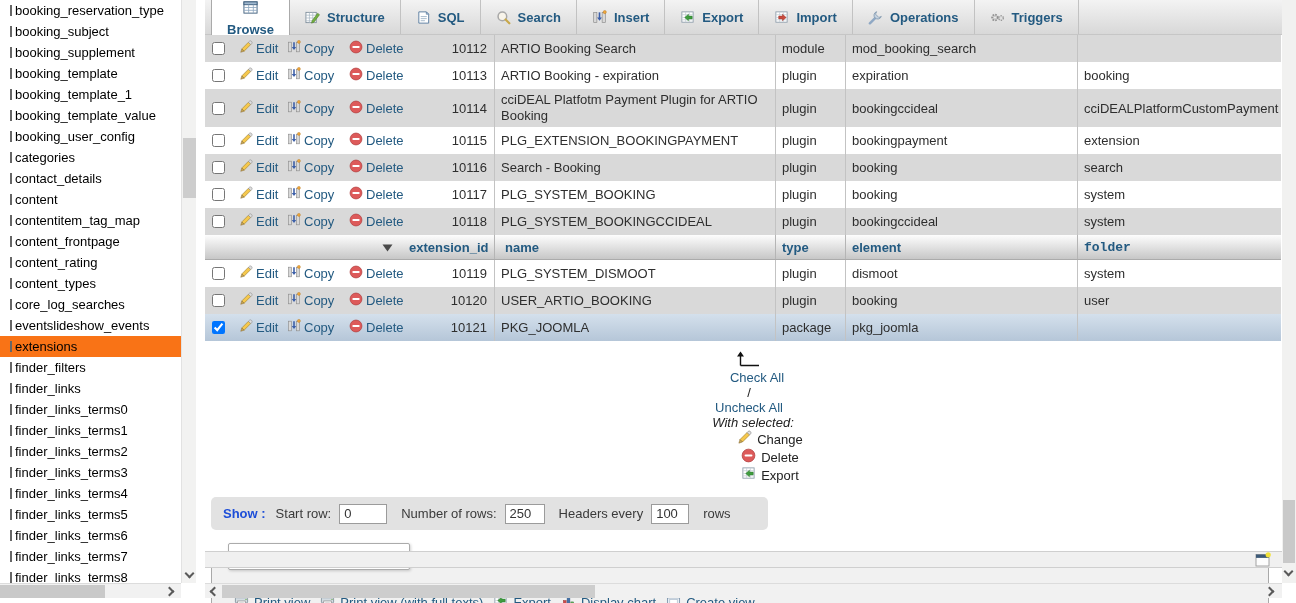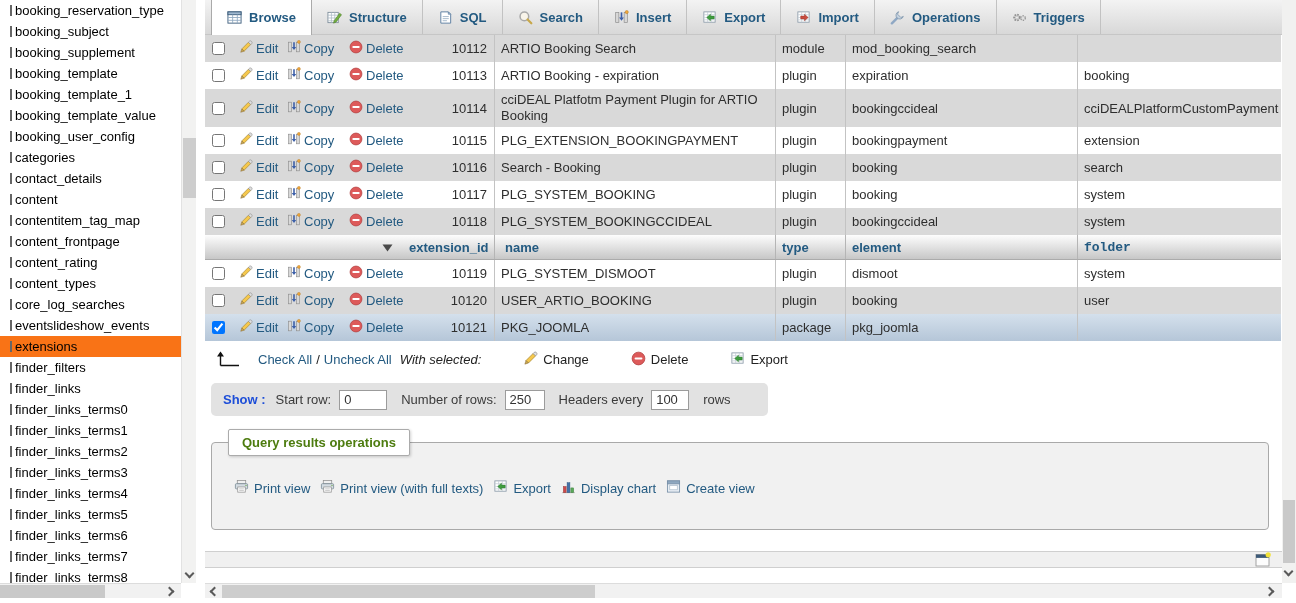--- a/index.html
+++ b/index.html
@@ -29,21 +29,21 @@
   .chev-down  { transform:rotate(45deg); }
 
   
   .main { position:absolute; left:205px; top:0; width:1077px; height:583px; background:#fff; }
 
   .tabbar { height:35px; background:linear-gradient(#f3f3f3,#d8d8d8); border-bottom:1px solid #c6c6c6;
     display:flex; align-items:stretch; padding-left:6px; }
   .tab { display:flex; align-items:center; gap:7px; padding:0 15px; font-weight:bold; color:#235a81;
     border-right:1px solid #c2c2c2; cursor:pointer; white-space:nowrap; }
   .tab:first-child { border-left:1px solid #c2c2c2; }
-  .tab.active { background:#fff; border-left:1px solid #aaa; border-right:1px solid #aaa; margin-bottom:-1px; }
+  .tab.active { background:#fff; border-left:1px solid #aaa; border-right:1px solid #aaa; margin-bottom:-1px;flex-direction:column; }
   .tab .ticon { display:flex; }
 
   
   .tbl { width:1076px; }
   .trow { display:flex; align-items:stretch; min-height:27px; }
   .trow.gray { background:#d9d9d9; }
   .trow.white { background:#fff; }
   .trow.selected { background:linear-gradient(#d4e0ec,#b5c6d8); }
   .cell { display:flex; align-items:center; }
   .c-check { width:26px; justify-content:center; }
@@ -61,21 +61,21 @@
   .hrow { display:flex; align-items:center; height:25px; background:linear-gradient(#fdfdfd,#c7c7c7);
     border-bottom:1px solid #ababab; font-weight:bold; color:#235a81; }
   .h-actions { width:198px; display:flex; justify-content:flex-end; padding-right:10px; }
   .h-id { width:91px; padding-left:6px; }
   .h-name { width:281px; padding-left:10px; border-left:1px solid #b5b5b5; align-self:stretch; display:flex; align-items:center; }
   .h-type { width:70px; padding-left:6px; border-left:1px solid #b5b5b5; align-self:stretch; display:flex; align-items:center; }
   .h-element { width:232px; padding-left:6px; border-left:1px solid #b5b5b5; align-self:stretch; display:flex; align-items:center; }
   .h-folder { flex:1; padding-left:6px; border-left:1px solid #b5b5b5; align-self:stretch; display:flex; align-items:center;font-family:Liberation Mono, monospace; }
 
   
-  .bulk { display:flex; align-items:center; padding:8px 0 7px 11px; }
+  .bulk { display:flex; align-items:center; padding:8px 0 7px 11px;flex-direction:column; }
   .bulk .gap-s { margin-left:16px; }
   .bulk .sep { margin:0 4px; color:#222; }
   .bulk .wsel { font-style:italic; color:#222; margin-left:8px; }
   .bulk .act { display:flex; align-items:center; gap:5px; margin-left:42px; }
 
   .showbar { margin:6px 0 0 6px; width:557px; height:33px; background:#e2e2e2; border-radius:5px;
     display:flex; align-items:center; padding:0 12px; color:#3a3a3a; }
   .showbar b { color:#1d4ed8; margin-right:10px; }
   .showbar label { margin-right:8px; }
   .showbar input { border:1px solid #9b9b9b; height:20px; padding:1px 4px; font-size:13px;

